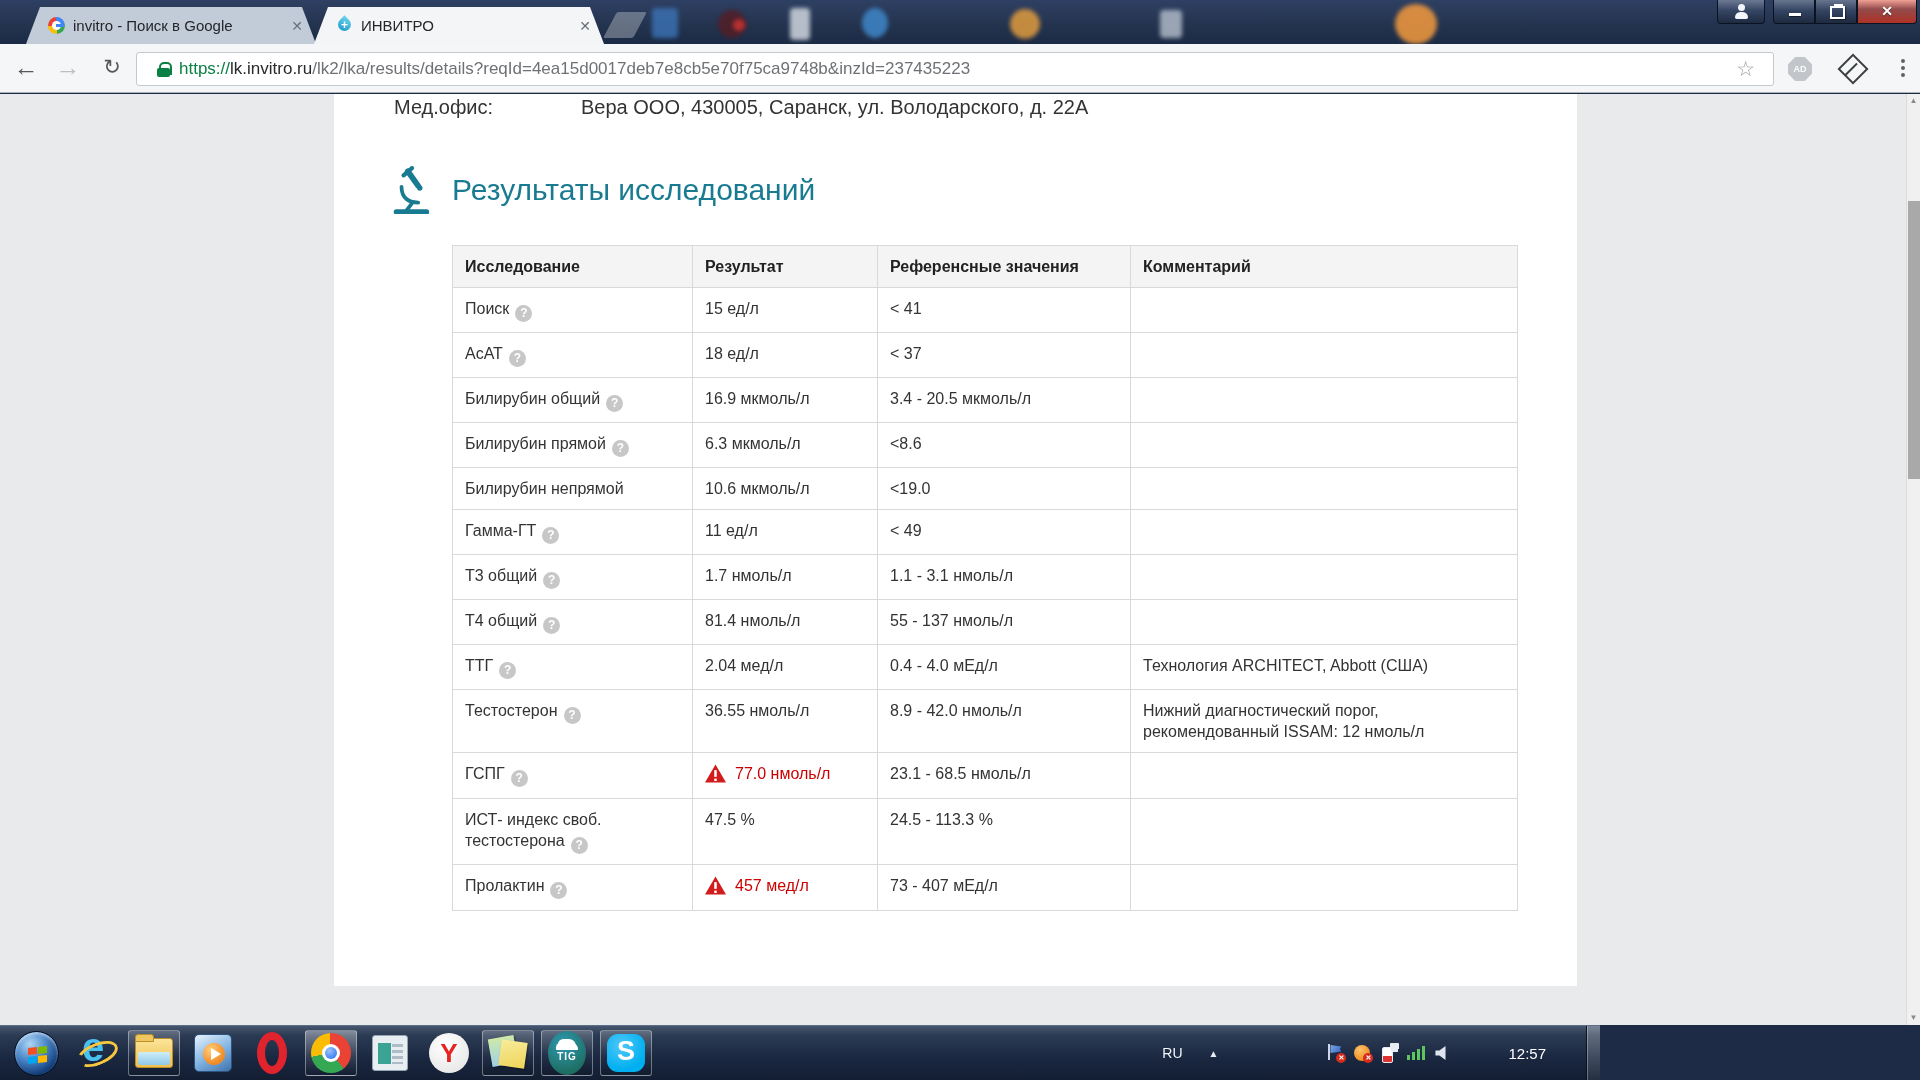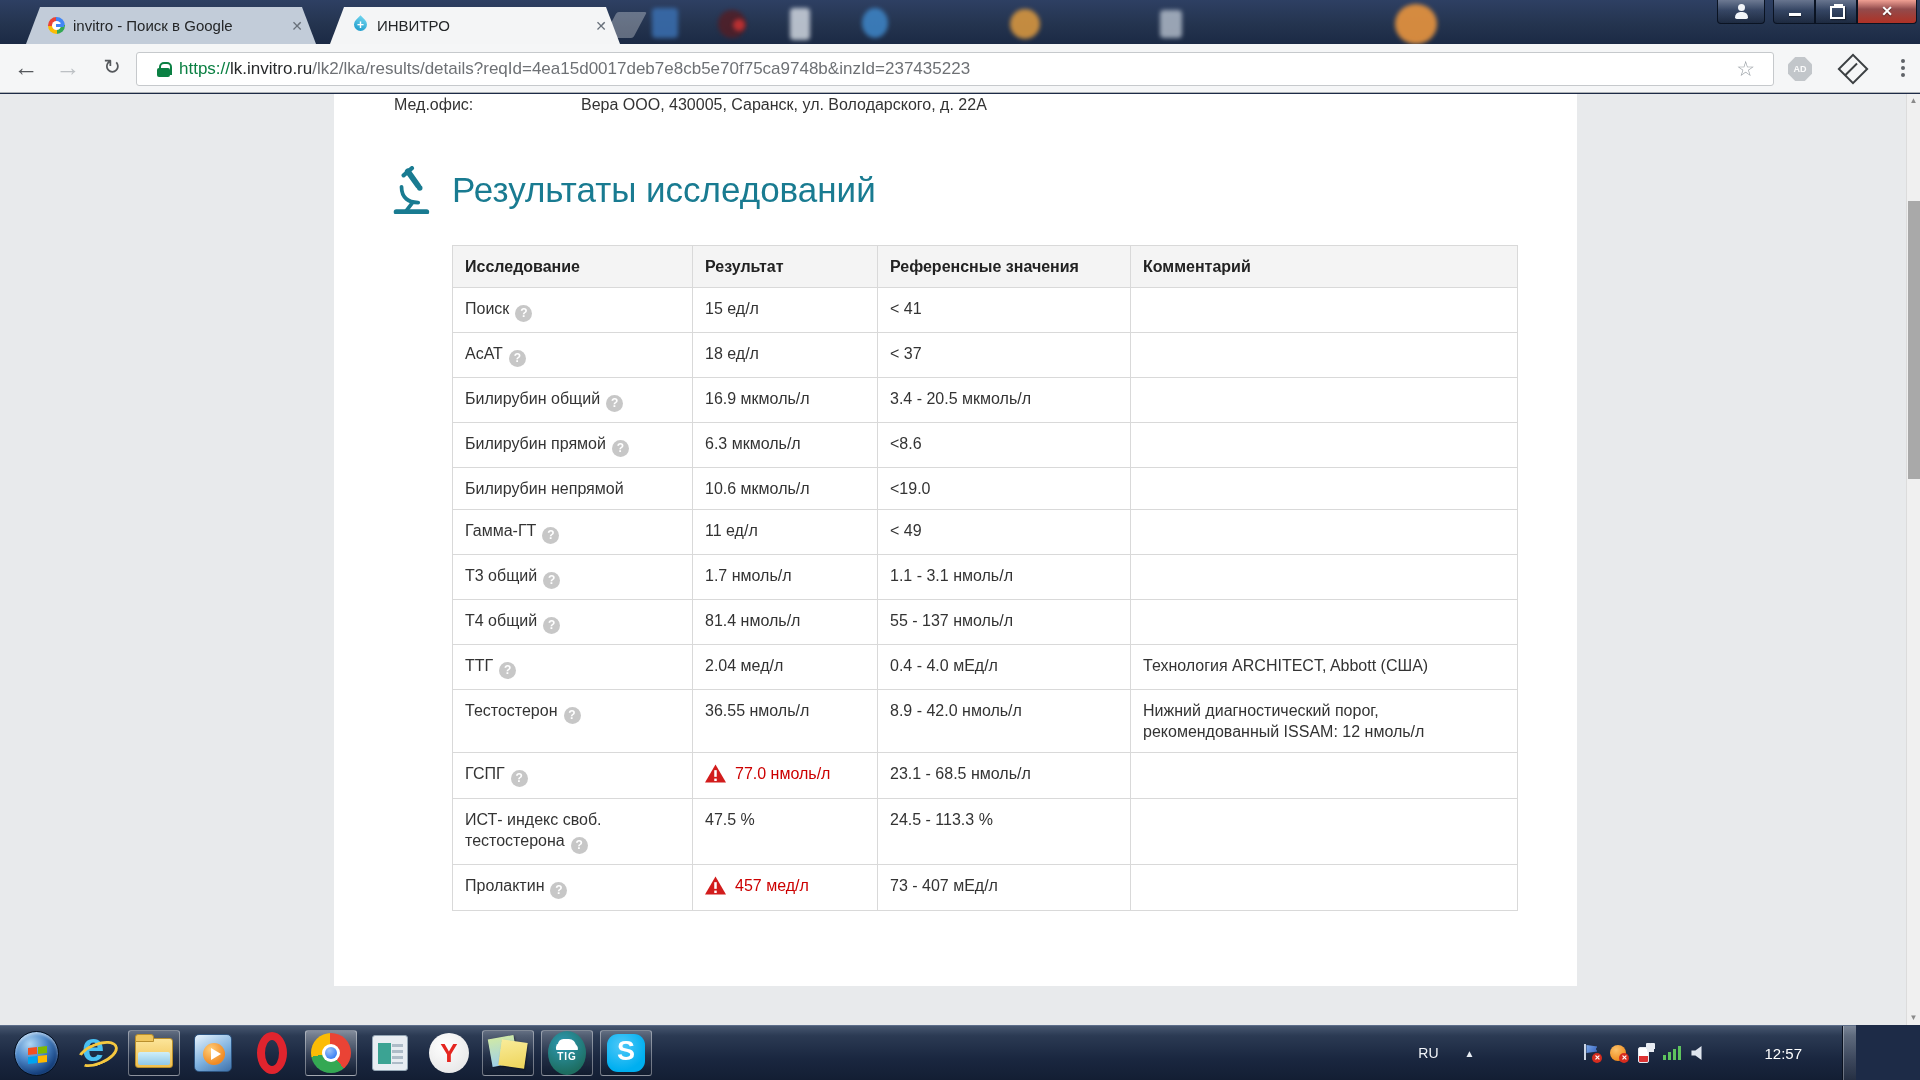--- a/index.html
+++ b/index.html
@@ -8,21 +8,21 @@
   #screen { position:relative; width:1920px; height:1080px; overflow:hidden; background:#1d2b47; }
 
   
   .glass-strip { position:absolute; left:0; top:0; width:1920px; height:44px;
     background:linear-gradient(180deg,#2e4063 0%,#24344f 55%,#1b2a45 100%); overflow:hidden; }
   .blob { position:absolute; filter:blur(2px); opacity:.85; border-radius:4px; }
 
   .tab { position:absolute; top:7px; height:37px; display:flex; align-items:center; gap:8px;
     padding:0 10px 0 22px; clip-path:polygon(14px 0, calc(100% - 14px) 0, 100% 100%, 0 100%); cursor:default; }
   .tab-inactive { left:26px; width:290px; background:#c2ccd9; }
-  .tab-active   { left:330px; width:290px; background:#f4f5f6; z-index:3; }
+  .tab-active   { left:314px; width:290px; background:#f4f5f6; z-index:3; }
   .tab-title { font-size:15px; color:#242628; white-space:nowrap; overflow:hidden; flex:1; }
   .tab-close { font-size:14px; color:#68707a; width:18px; text-align:center; cursor:pointer; }
   .newtab-btn { position:absolute; left:610px; top:12px; width:30px; height:26px;
     background:rgba(255,255,255,.30); transform:skewX(-28deg); border-radius:2px; }
 
   .favicon { width:17px; height:17px; position:relative; flex:0 0 17px; }
   .fav-google { border-radius:50%;
     background:conic-gradient(#4285f4 0 25%, #34a853 25% 50%, #fbbc05 50% 75%, #ea4335 75% 100%); }
   .fav-google::after { content:""; position:absolute; inset:4px; background:#fff; border-radius:50%; }
   .fav-google::before { content:""; position:absolute; right:1px; top:7px; width:8px; height:3px; background:#4285f4; z-index:2; }
@@ -74,43 +74,43 @@
   .ext-cube { left:1837px; }
   .ext-cube::before { content:""; position:absolute; left:5px; top:4px; width:18px; height:18px; border:2px solid #3c4043; transform:rotate(45deg); }
   .ext-cube::after { content:""; position:absolute; left:13px; top:7px; width:2px; height:17px; background:#3c4043; transform:rotate(45deg); }
   .menu-dots { left:1888px; }
   .menu-dots::before { content:""; position:absolute; left:13px; top:5px; width:4px; height:4px; border-radius:50%;
     background:#5f6368; box-shadow:0 7px 0 #5f6368, 0 14px 0 #5f6368; }
 
   
   .page { position:absolute; left:0; top:94px; width:1920px; height:931px; background:#e8eaec; }
   .content-card { position:absolute; left:334px; top:0; width:1243px; height:892px; background:#fff; }
-  .med-line { position:absolute; left:60px; top:2px; font-size:16px; color:#333; display:flex; }
+  .med-line { position:absolute; left:60px; top:2px; font-size:20px; color:#333; display:flex; }
   .med-label { width:187px; }
   .page-heading { position:absolute; left:56px; top:72px; display:flex; align-items:center; gap:16px; }
-  .heading-text { font-size:35px; color:#197b91; }
+  .heading-text { font-size:30px; color:#197b91; }
 
   .results-table { position:absolute; left:118px; top:151px; border-collapse:collapse; width:1065px;
     font-size:16px; color:#333; table-layout:fixed; }
   .results-table th, .results-table td { border:1px solid #d9d9d9; padding:10px 12px; text-align:left; vertical-align:top; line-height:21px; }
   .results-table th { background:#f4f4f4; color:#222; font-weight:bold; }
   .help-icon { display:inline-block; width:17px; height:17px; border-radius:50%; background:#c7c7c7;
     color:#fff; font-size:12px; font-weight:bold; text-align:center; line-height:17px; margin-left:6px;
     vertical-align:-3px; cursor:pointer; }
   .alert-text { color:#cc0000; }
   .alert-tri { display:inline-block; vertical-align:-4px; margin-right:9px; }
 
   
   .scrollbar { position:absolute; right:0; top:0; width:14px; height:931px; background:#f0f0f0; border-left:1px solid #dcdcdc; }
   .sb-arrow { position:absolute; left:0; width:13px; height:14px; color:#8a8a8a; font-size:8px; text-align:center; line-height:14px; }
   .sb-up { top:0; } .sb-down { bottom:0; }
   .sb-thumb { position:absolute; left:1px; top:107px; width:12px; height:278px; background:#a9a9a9; cursor:grab; }
 
   
-  .taskbar { position:absolute; left:0; top:1025px; width:1856px; height:55px;
+  .taskbar { position:absolute; left:0; top:1025px; width:1600px; height:55px;
     background:linear-gradient(180deg,#46566f 0%,#2b3a53 18%,#1a2740 60%,#131e33 100%);
     border-top:1px solid #5d6e8a; display:flex; align-items:center; }
   .tb-apps { display:flex; align-items:center; gap:7px; padding-left:10px; }
   .tb-btn { width:52px; height:46px; position:relative; border-radius:3px; cursor:pointer;
     display:flex; align-items:center; justify-content:center; }
   .tb-btn.running { border:1px solid rgba(255,255,255,.38);
     background:linear-gradient(180deg,rgba(255,255,255,.22),rgba(255,255,255,.04) 55%,rgba(0,0,0,.12)); }
   .tb-btn.active { background:linear-gradient(180deg,rgba(255,255,255,.38),rgba(255,255,255,.12) 55%,rgba(0,0,0,.08)); }
 
   .ic { position:relative; }

